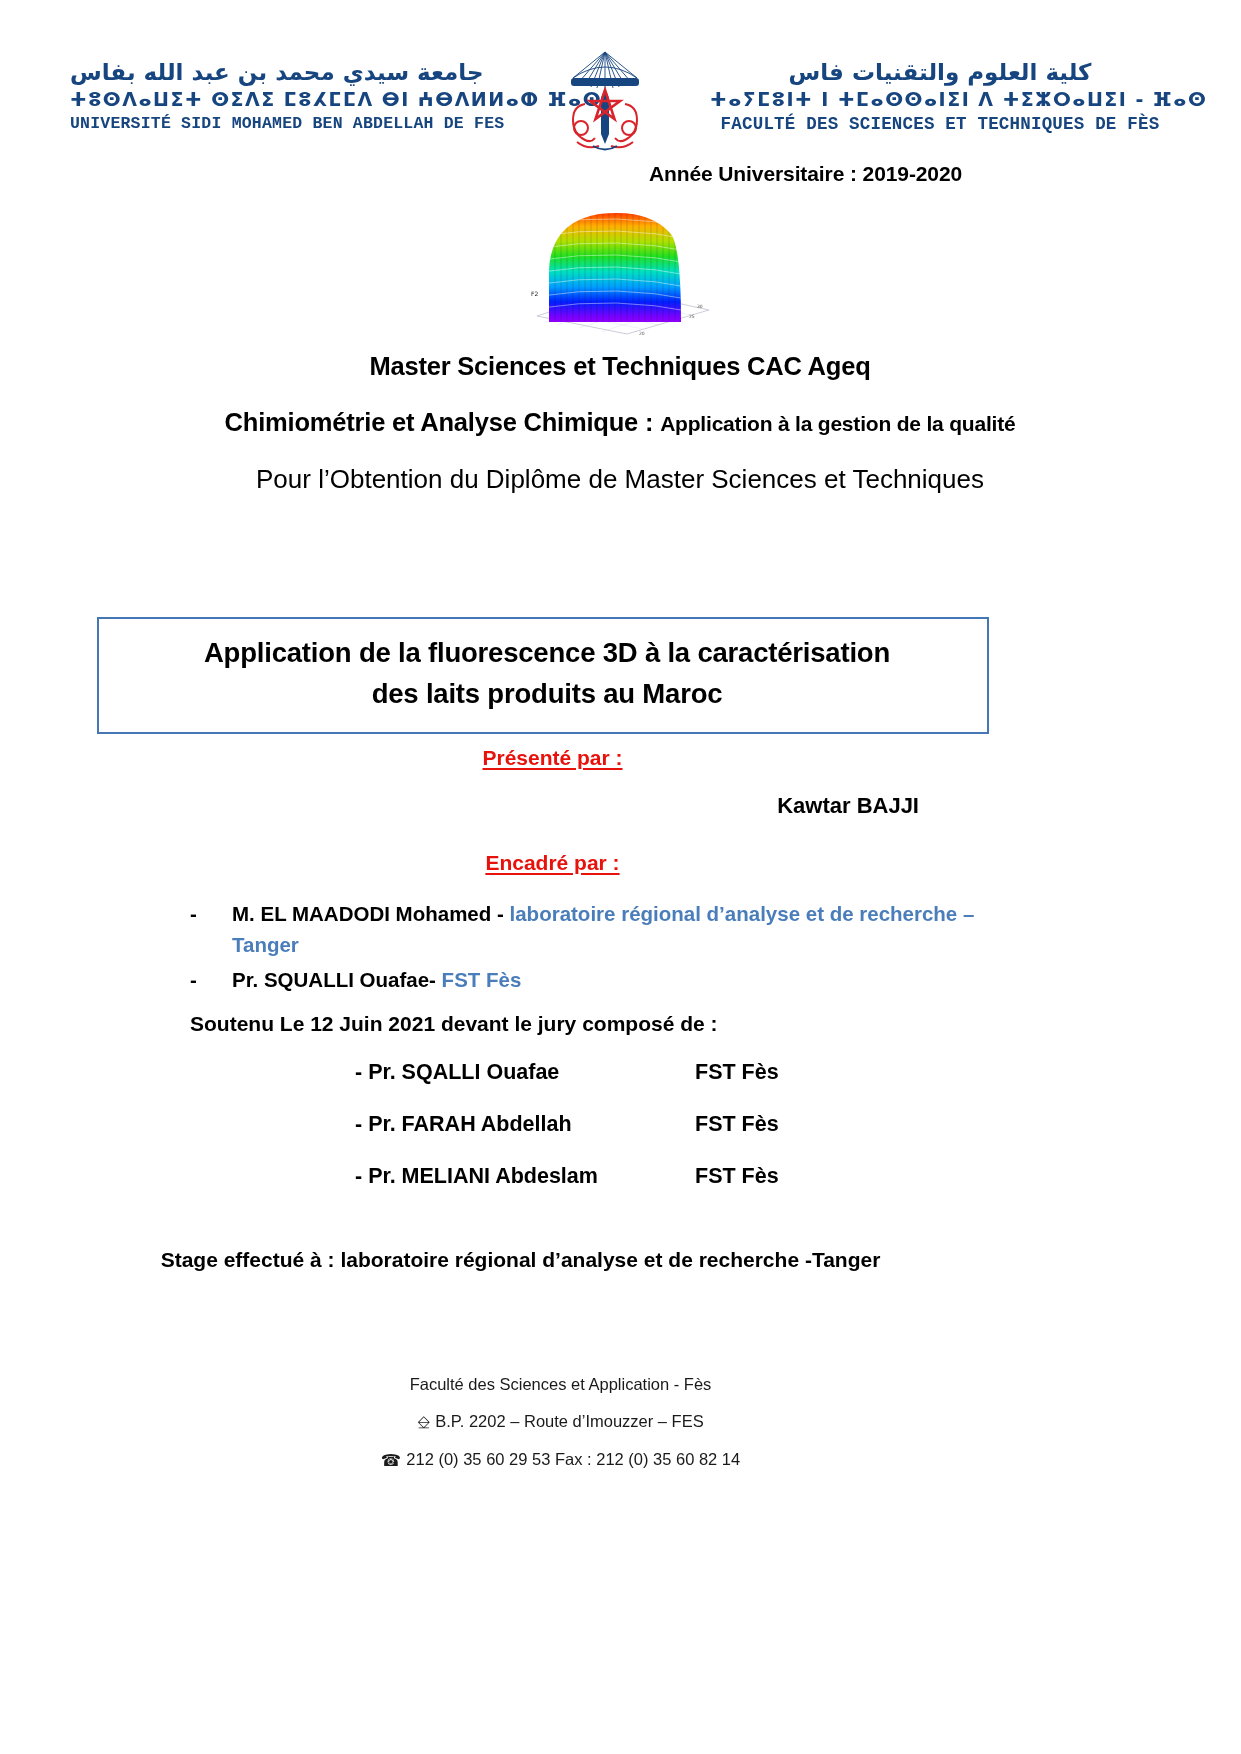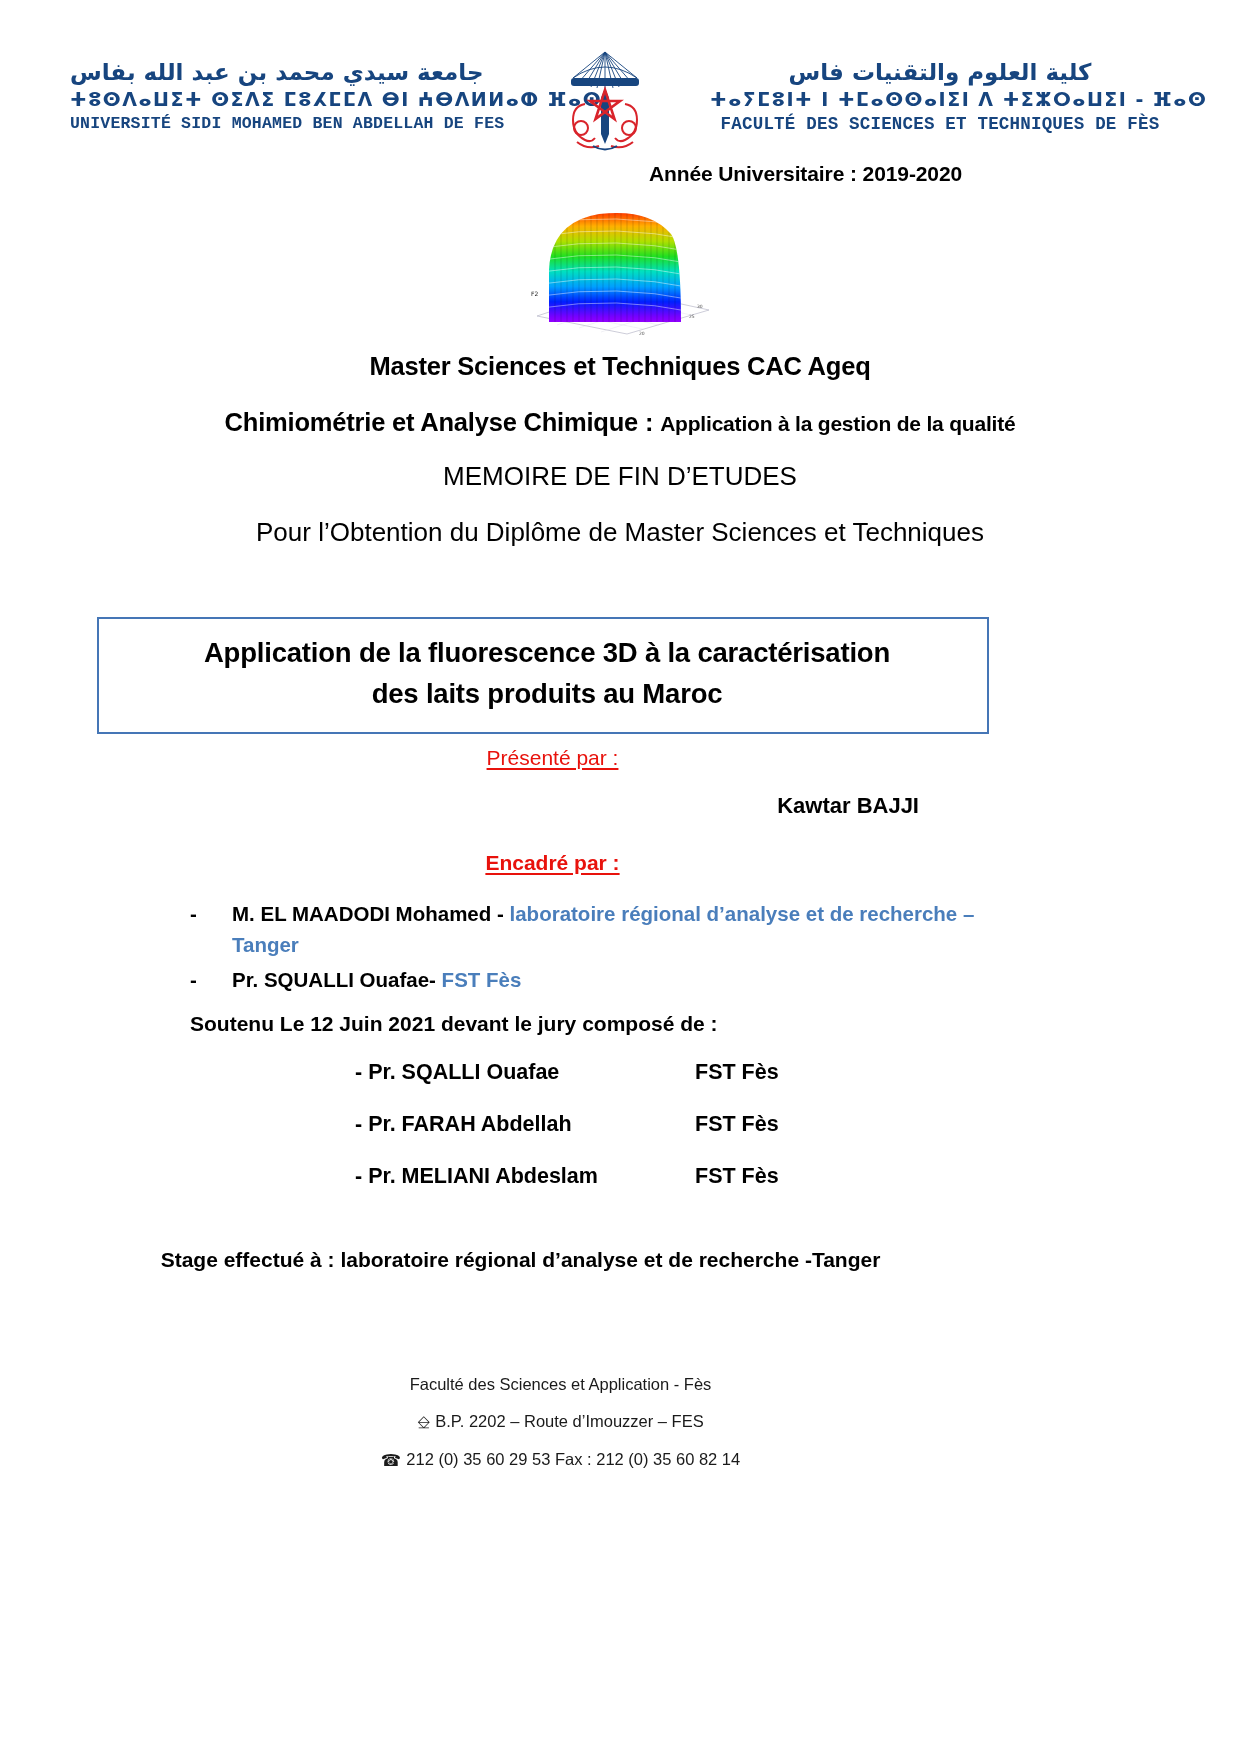--- a/index.html
+++ b/index.html
@@ -167,21 +167,21 @@
     position: absolute;
     top: 746px;
     left: 0;
     width: 1241px;
     text-align: center;
   }
   .presente-label .inner {
     display: inline-block;
     transform: translateX(-68px);
     color: #e8120c;
-    font-weight: normal;
+    font-weight: bold;
     font-size: 21px;
     text-decoration: underline;
     text-underline-offset: 3px;
   }
   .author {
     position: absolute;
     top: 793px;
     left: 0;
     width: 987px;
     text-align: right;
@@ -418,21 +418,20 @@
       </g>
     </svg>
   </div>
 </div>
 
 <div class="center-text">
   <div class="line-master">Master Sciences et Techniques CAC Ageq</div>
   <div class="line-chimio">
     <span>Chimiométrie et Analyse Chimique : </span><span class="sub">Application à la gestion de la qualité</span>
   </div>
-  <div class="line-memoire">MEMOIRE DE FIN D’ETUDES</div>
   <div class="line-pour">Pour l’Obtention du Diplôme de Master Sciences et Techniques</div>
 </div>
 
 <div class="title-box">
   <div class="t">Application de la fluorescence 3D à la caractérisation</div>
   <div class="t">des laits produits au Maroc</div>
 </div>
 
 <div class="presente-label">
   <span class="inner">Présenté par :</span>

